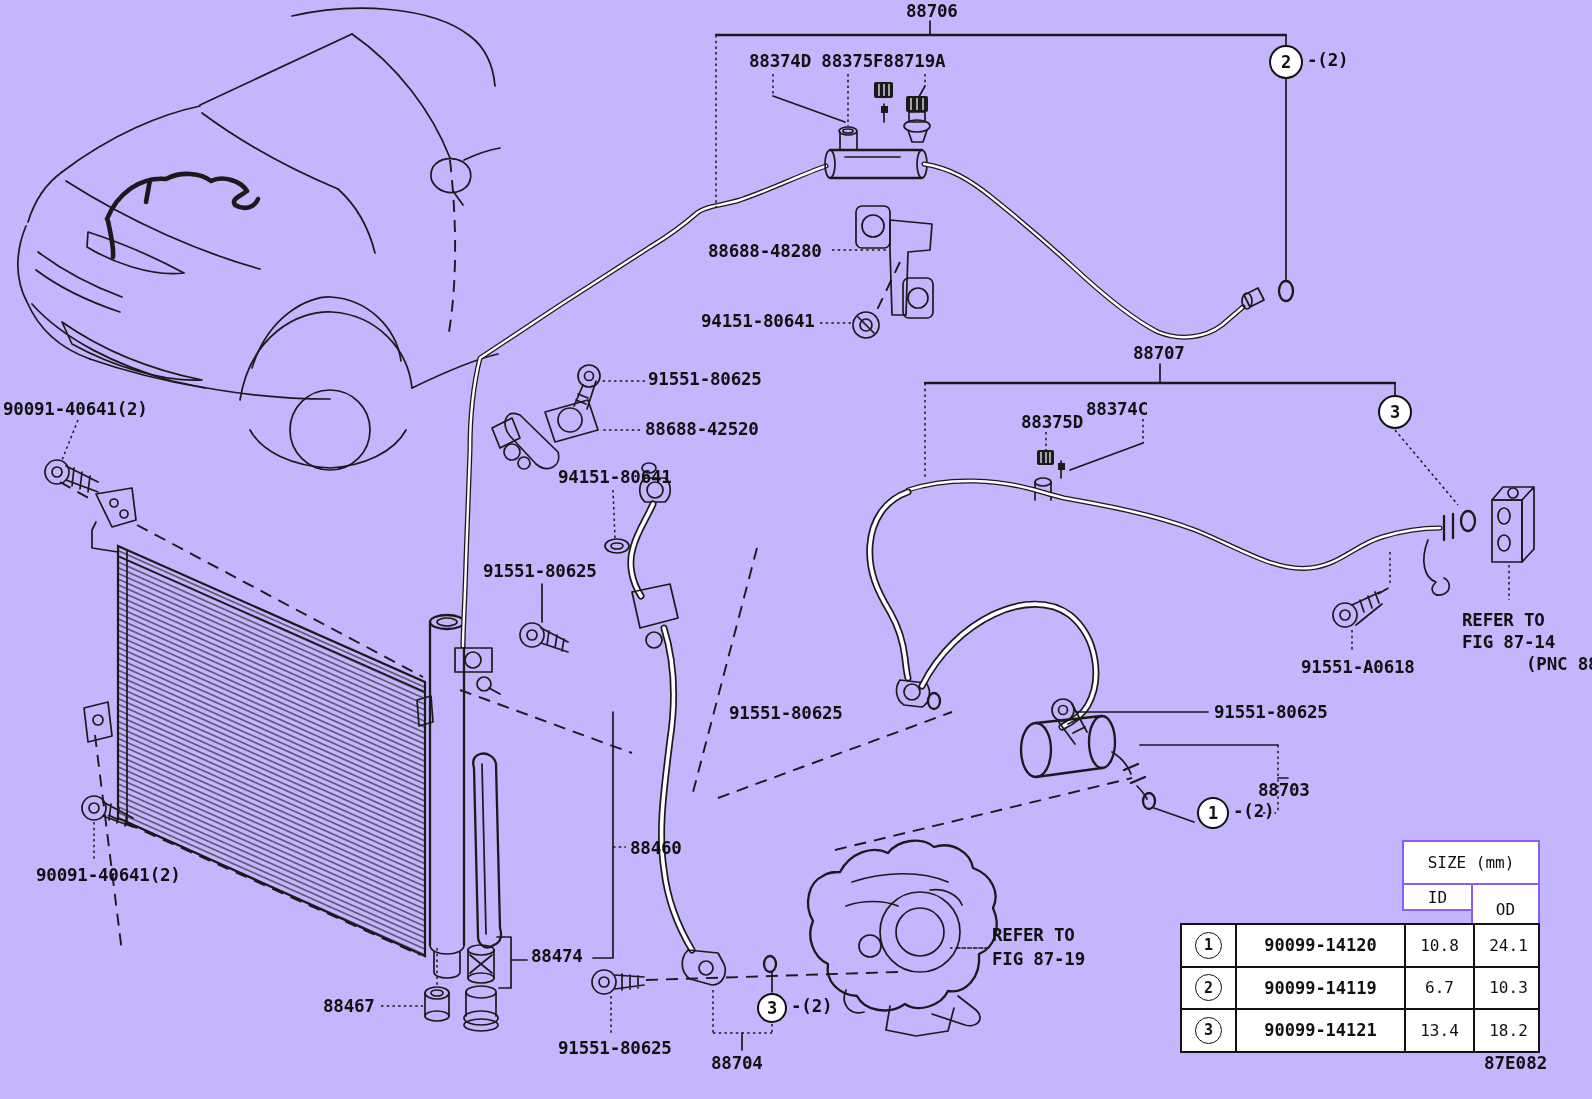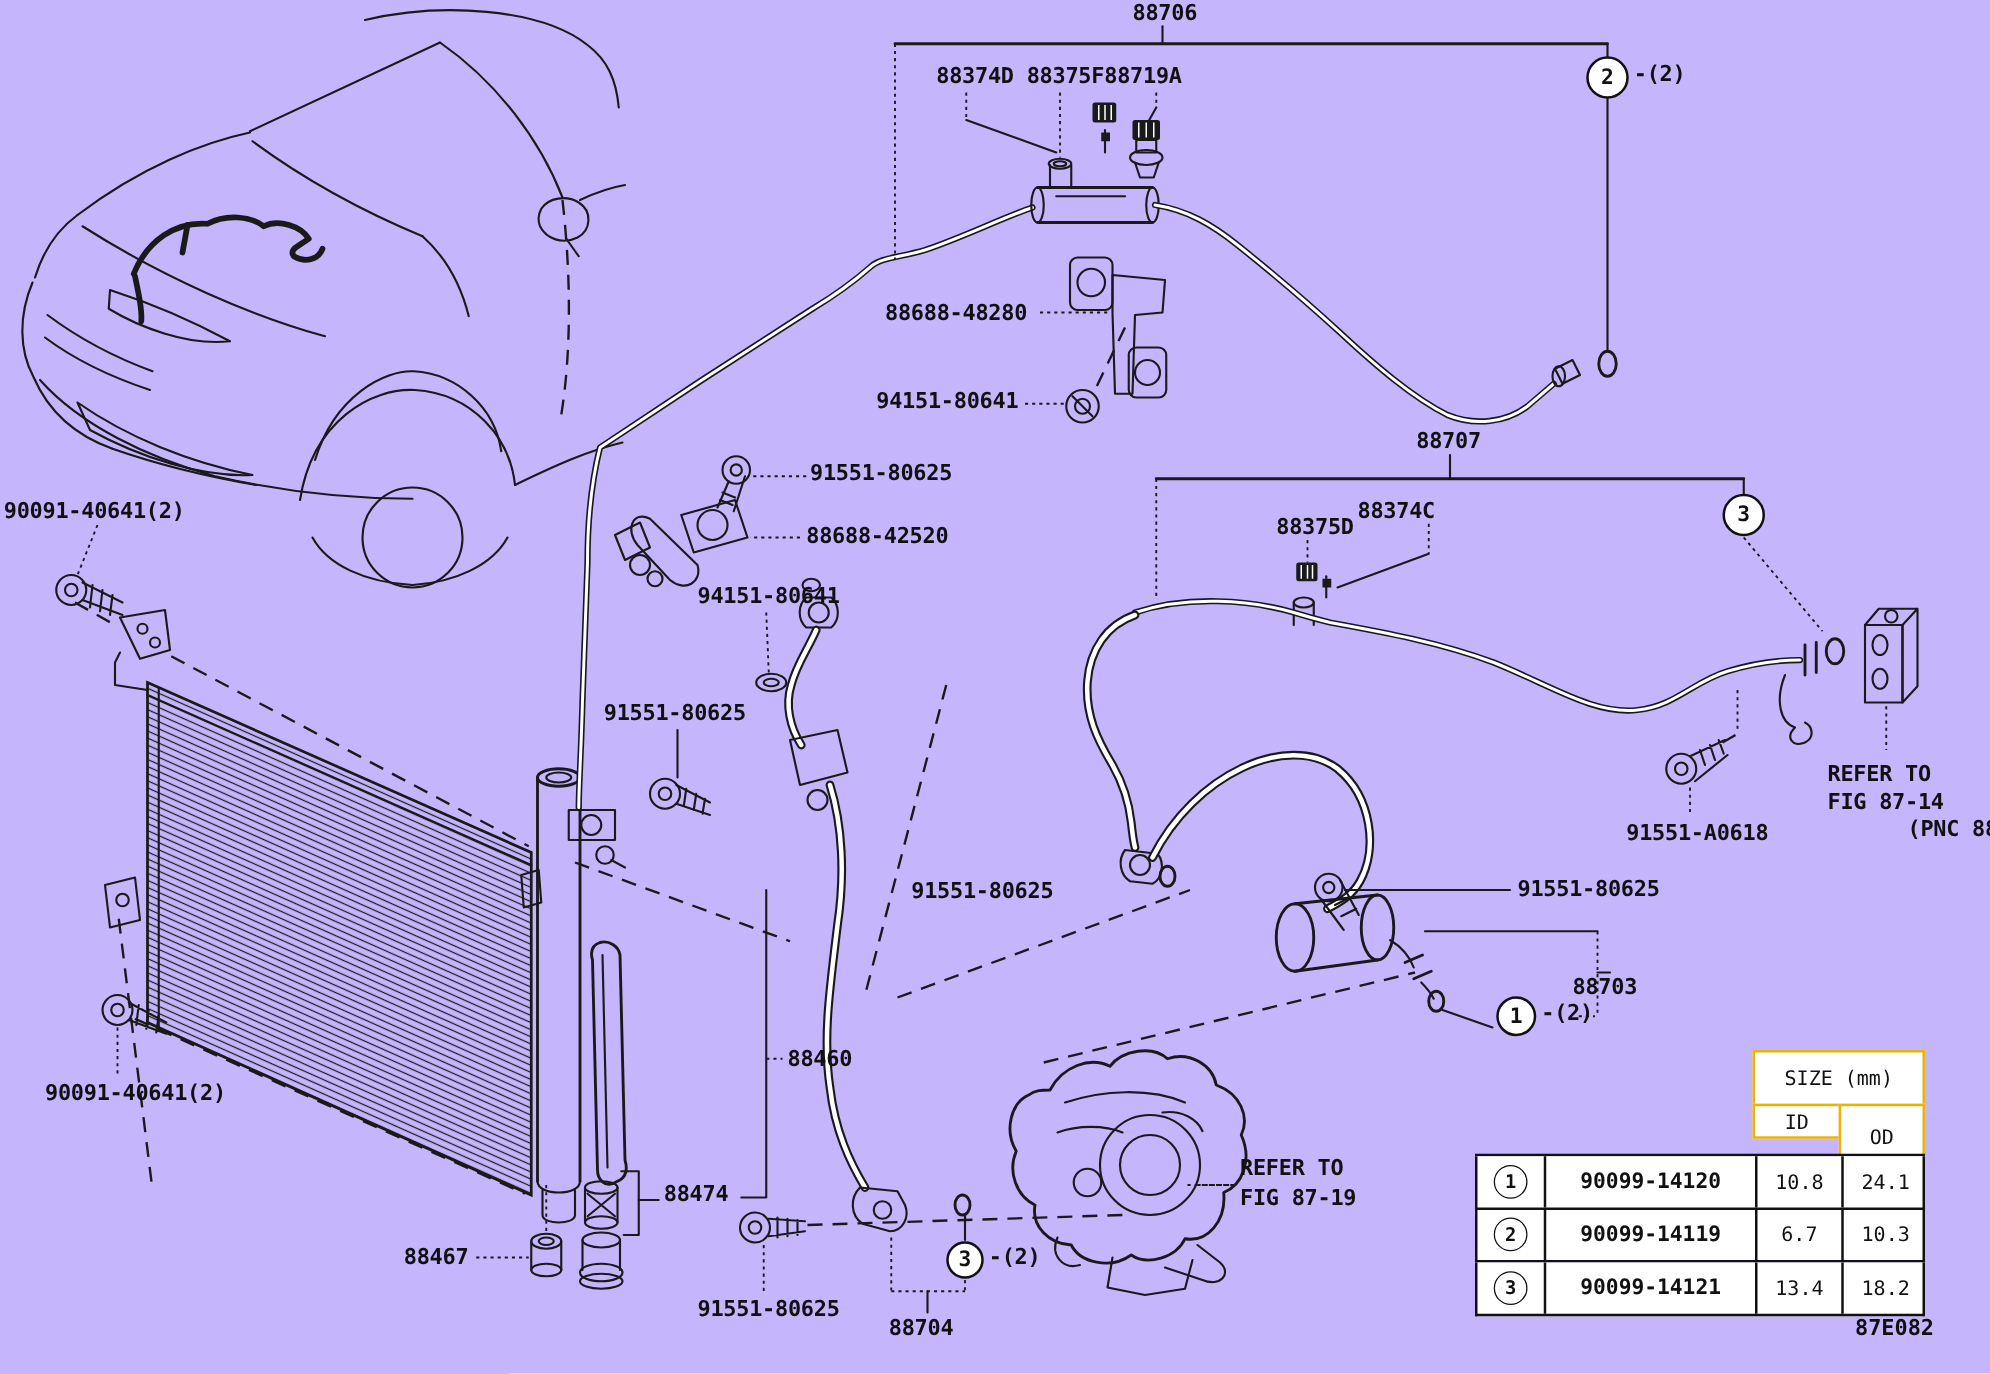--- a/index.html
+++ b/index.html
@@ -19,21 +19,21 @@
   .blk{fill:#1a1a1a;stroke:none}
   .wht{stroke:#fff;stroke-width:1.2;fill:none}
   
   .part-label{position:absolute;font-size:17.5px;font-weight:700;letter-spacing:-.2px;
               line-height:1.05;white-space:pre;color:#111}
   .callout{position:absolute;border:2.2px solid #111;border-radius:50%;background:#fff;
            display:flex;align-items:center;justify-content:center;
            font-size:17px;font-weight:700;box-sizing:border-box}
   
   .size-table{position:absolute;left:1180px;top:840px;width:360px;height:212px}
-  .st-box{position:absolute;box-sizing:border-box;border:2px solid #eab308;background:#fff;
+  .st-box{position:absolute;box-sizing:border-box;border:2px solid #8b5cf6;background:#fff;
           display:flex;align-items:center;justify-content:center;font-size:16px}
   .st-size-head{left:222px;top:0;width:138px;height:45px}
   .st-id-head{left:222px;top:43px;width:71px;height:28px}
   .st-od-head{left:291px;top:43px;width:69px;height:52px}
   .st-body{position:absolute;left:0;top:83px;width:360px;border-top:2px solid #111}
   .st-row{display:grid;grid-template-columns:53px 169px 69px 69px;height:40.5px;
           border:2px solid #111;border-top:none;box-sizing:content-box;background:#fff}
   .st-cell{display:flex;align-items:center;justify-content:center;font-size:16px}
   .st-cell + .st-cell{border-left:2px solid #111}
   .st-part{font-weight:700;font-size:17px}

